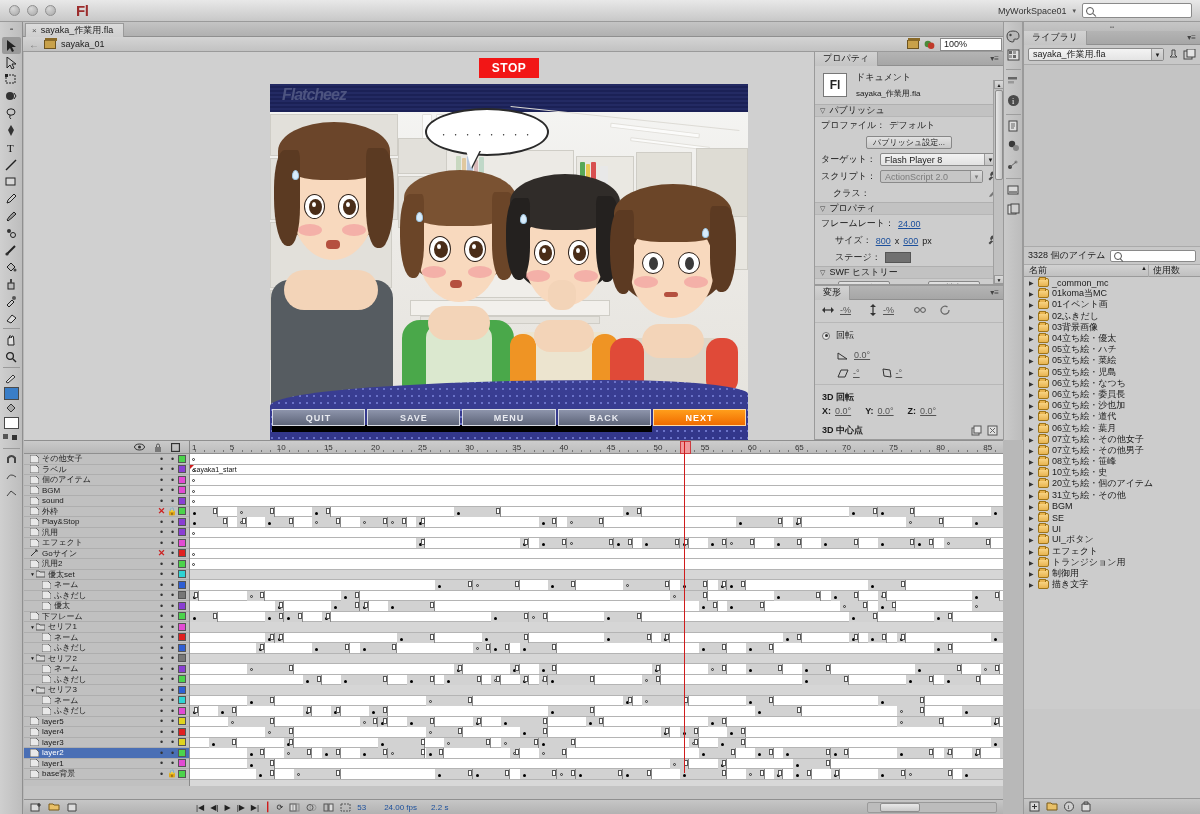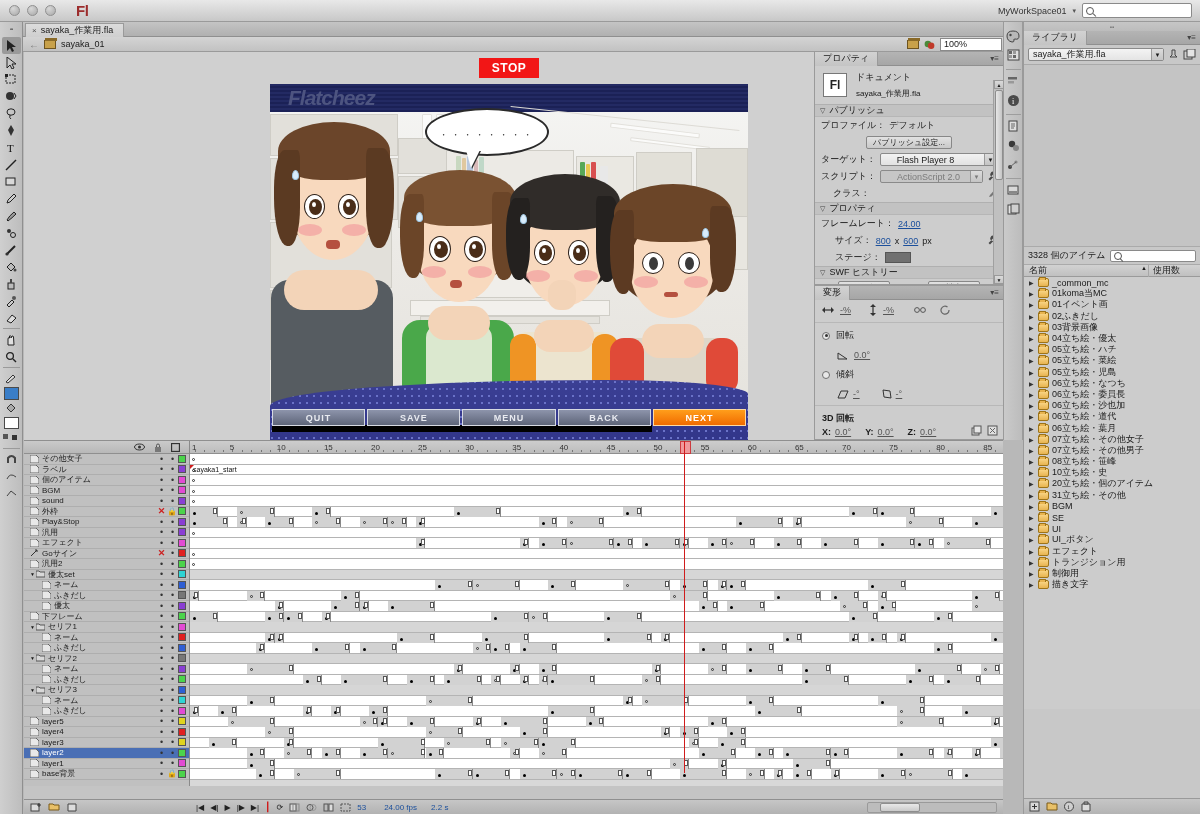--- a/index.html
+++ b/index.html
@@ -99,21 +99,21 @@
   }
   .stage-white {
     position:absolute; left:246px; top:32px; width:478px; height:356px;
     background:#fff; overflow:hidden;
   }
   .banner {
     position:absolute; left:0; top:0; width:478px; height:28px;
     background:repeating-linear-gradient(#232a63 0 2px, #1b2156 2px 4px);
   }
   .banner-logo {
-    position:absolute; left:18px; top:2px; font-size:21px; font-weight:bold;
+    position:absolute; left:12px; top:2px; font-size:16px; font-weight:bold;
     color:#4d5480; font-style:italic; letter-spacing:-1px;
     font-family:"Liberation Sans",sans-serif;
   }
   .bg-room { position:absolute; left:0; top:28px; width:478px; height:328px;
     background:linear-gradient(#f4f4f2 0%, #eceae6 40%, #e4e2dc 100%); }
   .shelf { position:absolute; background:#e2e0da; border:1px solid #cfcdc6; }
   .bk { position:absolute; bottom:0; border-radius:1px 1px 0 0; }
   .ceilline{position:absolute;background:#dddbd5;height:1px;}
   .lamp{position:absolute;background:#fbfbfa;border:1px solid #e2e0db;border-radius:1px;}
   .bubble {
@@ -180,21 +180,21 @@
     display:flex;align-items:center;justify-content:center;font-size:12px;font-weight:bold;color:#222;}
   .doc-texts{display:flex;flex-direction:column;gap:4px;}
   .sect-head{display:flex;align-items:center;gap:4px;height:13px;padding-left:5px;
     background:#c2c2c2;border-top:1px solid #b0b0b0;border-bottom:1px solid #b6b6b6;font-size:9px;}
   .tri{font-size:7px;color:#444;}
   .prow{display:flex;align-items:center;padding:2px 6px;font-size:9px;gap:4px;}
   .plabel{color:#222;}
   .pbtn{height:13px;padding:0 6px;background:linear-gradient(#e2e2e2,#c9c9c9);
     border:1px solid #888;border-radius:2px;font-size:8px;display:flex;align-items:center;}
   .pselect{height:13px;background:linear-gradient(#f2f2f2,#e2e2e2);border:1px solid #8a8a8a;
-    border-radius:2px;font-size:9px;display:flex;align-items:center;padding-left:16px;position:relative;}
+    border-radius:2px;font-size:9px;display:flex;align-items:center;padding-left:4px;position:relative;}
   .pselect .car{position:absolute;right:0;top:0;width:12px;height:11px;
     background:linear-gradient(#dcdcdc,#c4c4c4);border-left:1px solid #9a9a9a;
     display:flex;align-items:center;justify-content:center;font-size:6px;}
   .pselect.dis{background:#c6c6c6;color:#7b7b7b;}
   .num{color:#1b4f9c;text-decoration:underline;}
   .wrench{width:10px;height:11px;}
   .stage-sw{width:26px;height:11px;background:#707070;border:1px solid #555;}
   .scrollv{position:absolute;right:0;top:14px;width:10px;height:204px;background:#c0c0c0;
     border-left:1px solid #a0a0a0;}
   .scrollv .thumb{position:absolute;top:0;left:1px;width:8px;height:90px;
@@ -833,24 +833,20 @@
       <div class="xf-sep"></div>
       <div class="xf-row">
         <span class="radio on"></span>
         <span>回転</span>
       </div>
       <div class="xf-row" style="padding-left:22px">
         <svg width="11" height="9" viewBox="0 0 11 9">
             <path d="M1 8 L10 8 L1 2z" fill="none" stroke="#333"></path>
           </svg>
         <span class="dash">0.0°</span>
-      </div>
-      <div class="xf-row">
-        <span class="radio"></span>
-        <span>傾斜</span>
       </div>
       <div class="xf-row" style="padding-left:22px;gap:22px">
         <span style="display:flex;gap:4px;align-items:center">
           <svg width="12" height="9" viewBox="0 0 12 9">
               <path d="M1 8 L4 1 L11 1 L8 8z" fill="none" stroke="#333"></path>
             </svg>
           <span class="dash">-°</span>
         </span>
         <span style="display:flex;gap:4px;align-items:center">
           <svg width="10" height="10" viewBox="0 0 10 10">

